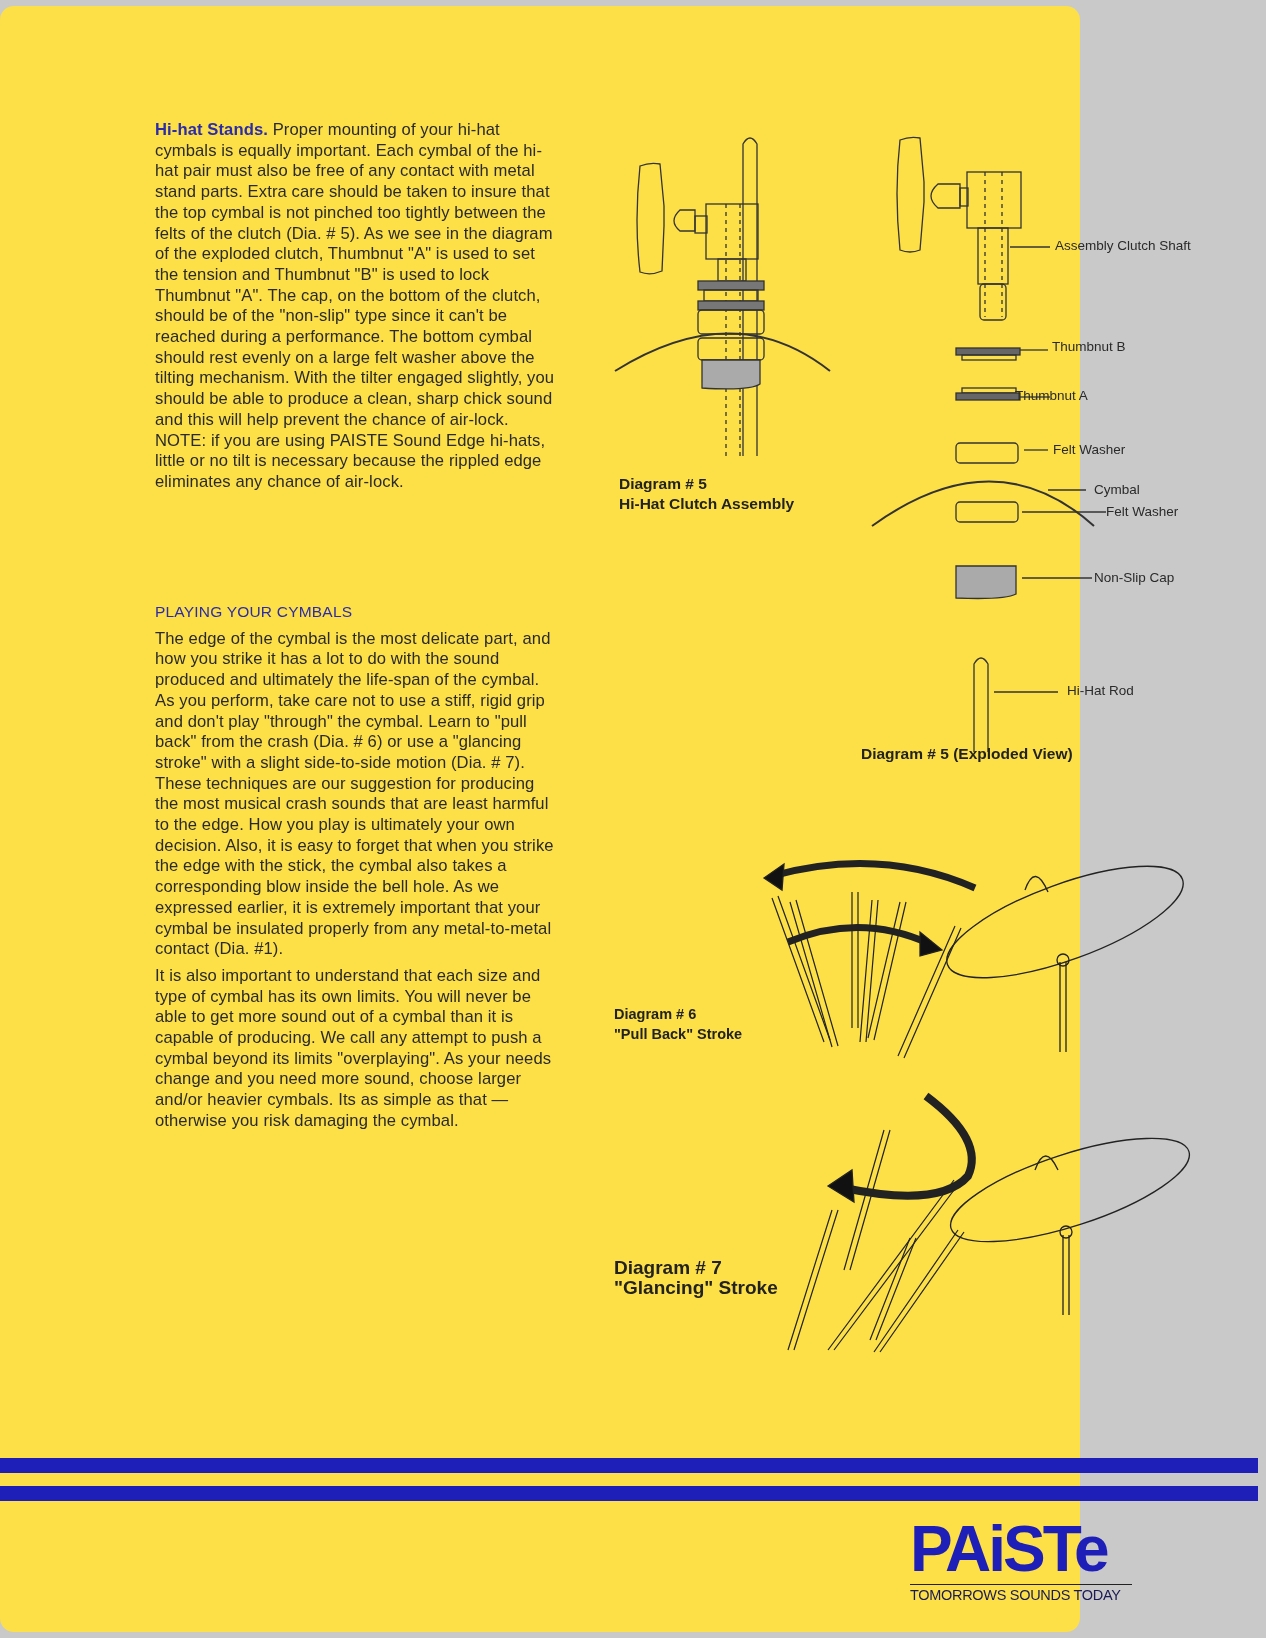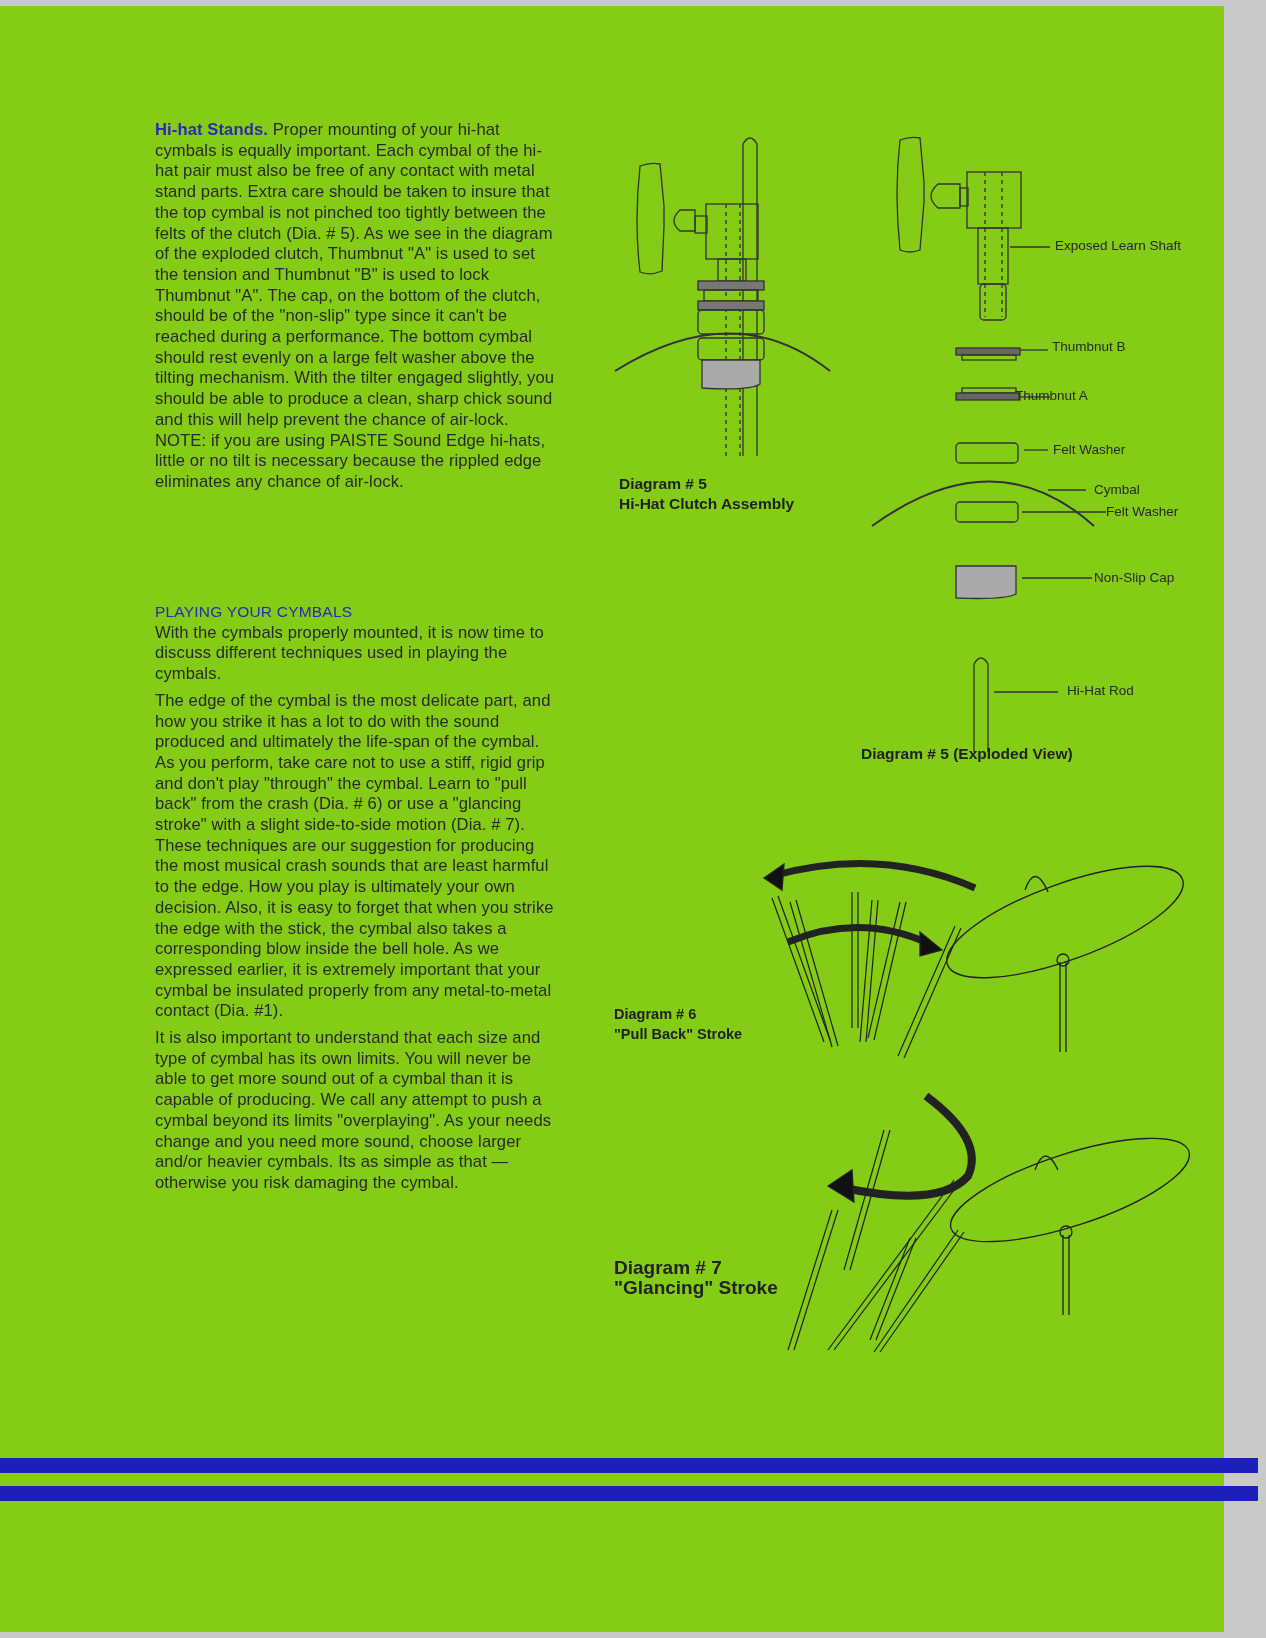--- a/index.html
+++ b/index.html
@@ -1,17 +1,17 @@
 <!DOCTYPE html>
 <html><head>
 <meta charset="utf-8">
 <style>
   html, body { margin:0; padding:0; }
   body { width:1266px; height:1638px; position:relative; overflow:hidden; background:#c9c9c9; font-family:"Liberation Sans", sans-serif; }
-  .page { position:absolute; left:0; top:6px; width:1224px; height:1626px; background:#84cc16; }
+  .page { position:absolute; left:0; top:6px; width:1080px; height:1626px; background:#fde047;border-radius:14px; }
   .col { position:absolute; left:155px; width:400px; color:#2a2a2a; font-size:16.6px; line-height:20.7px; letter-spacing:0.1px; }
   .col p { margin:0; }
   .lead { color:#2c2ca8; font-weight:bold; }
   .heading { color:#2c2ca8; font-weight:normal; font-size:15.5px; letter-spacing:0.2px; }
   .para2 { margin-top:6px !important; }
   .caption { position:absolute; color:#222; font-size:15.5px; line-height:20px; }
   .caption.bold { font-weight:bold; }
   .label { position:absolute; font-size:13.5px; color:#2a2a2a; white-space:nowrap; }
   .stripe { position:absolute; left:0; width:1258px; height:15px; background:#1e1eb8; }
   svg { position:absolute; overflow:visible; }
@@ -24,21 +24,20 @@
 <body>
 
 <div class="page">
 
   <div class="col" style="top:114px;">
     <p><span class="lead">Hi-hat Stands.</span><span> Proper mounting of your hi-hat cymbals is equally important. Each cymbal of the hi-hat pair must also be free of any contact with metal stand parts. Extra care should be taken to insure that the top cymbal is not pinched too tightly between the felts of the clutch (Dia. # 5). As we see in the diagram of the exploded clutch, Thumbnut "A" is used to set the tension and Thumbnut "B" is used to lock Thumbnut "A". The cap, on the bottom of the clutch, should be of the "non-slip" type since it can't be reached during a performance. The bottom cymbal should rest evenly on a large felt washer above the tilting mechanism. With the tilter engaged slightly, you should be able to produce a clean, sharp chick sound and this will help prevent the chance of air-lock. NOTE: if you are using PAISTE Sound Edge hi-hats, little or no tilt is necessary because the rippled edge eliminates any chance of air-lock.</span></p>
   </div>
 
   <div class="col" style="top:596px;">
     <p class="heading">PLAYING YOUR CYMBALS</p>
-    <p>With the cymbals properly mounted, it is now time to discuss different techniques used in playing the cymbals.</p>
     <p class="para2">The edge of the cymbal is the most delicate part, and how you strike it has a lot to do with the sound produced and ultimately the life-span of the cymbal. As you perform, take care not to use a stiff, rigid grip and don't play "through" the cymbal. Learn to "pull back" from the crash (Dia. # 6) or use a "glancing stroke" with a slight side-to-side motion (Dia. # 7). These techniques are our suggestion for producing the most musical crash sounds that are least harmful to the edge. How you play is ultimately your own decision. Also, it is easy to forget that when you strike the edge with the stick, the cymbal also takes a corresponding blow inside the bell hole. As we expressed earlier, it is extremely important that your cymbal be insulated properly from any metal-to-metal contact (Dia. #1).</p>
     <p class="para2">It is also important to understand that each size and type of cymbal has its own limits. You will never be able to get more sound out of a cymbal than it is capable of producing. We call any attempt to push a cymbal beyond its limits "overplaying". As your needs change and you need more sound, choose larger and/or heavier cymbals. Its as simple as that — otherwise you risk damaging the cymbal.</p>
   </div>
 
   <svg style="left:600px;top:120px;" width="270" height="340" viewBox="0 0 270 340">
     <g fill="none" stroke="#333" stroke-width="1.3">
       <path d="M143 330 L143 18 Q150 6 157 18 L157 330"></path>
       <path d="M40 40 Q50 36 60 38 L64 80 L64 100 L62 145 Q50 150 40 146 Q34 95 40 40 Z"></path>
       <path d="M80 84 L95 84 L95 105 L80 105 Q68 95 80 84 Z"></path>
       <rect x="95" y="90" width="12" height="17"></rect>
@@ -82,21 +81,21 @@
       <path d="M12 394 Q135 305 234 394" stroke-width="2"></path>
       <line x1="188" y1="358" x2="226" y2="358"></line>
       <rect x="96" y="370" width="62" height="20" rx="4"></rect>
       <line x1="162" y1="380" x2="246" y2="380"></line>
       <path d="M96 434 L156 434 L156 462 Q145 468 96 466 Z" fill="#aaa"></path>
       <line x1="162" y1="446" x2="232" y2="446"></line>
       <path d="M114 620 L114 532 Q121 520 128 532 L128 620"></path>
       <line x1="134" y1="560" x2="198" y2="560"></line>
     </g>
   </svg>
-  <div class="label" style="left:1055px;top:232px;">Exposed Learn Shaft</div>
+  <div class="label" style="left:1055px;top:232px;">Assembly Clutch Shaft</div>
   <div class="label" style="left:1052px;top:333px;">Thumbnut B</div>
   <div class="label" style="left:1015px;top:382px;">Thumbnut A</div>
   <div class="label" style="left:1053px;top:436px;">Felt Washer</div>
   <div class="label" style="left:1094px;top:476px;">Cymbal</div>
   <div class="label" style="left:1106px;top:498px;">Felt Washer</div>
   <div class="label" style="left:1094px;top:564px;">Non-Slip Cap</div>
   <div class="label" style="left:1067px;top:677px;">Hi-Hat Rod</div>
   <div class="caption bold" style="left:861px;top:738px;">Diagram # 5 (Exploded View)</div>
 
   <svg style="left:760px;top:846px;" width="420" height="215" viewBox="0 0 420 215">
@@ -142,13 +141,18 @@
     </g>
   </svg>
   <div class="caption bold" style="left:614px;top:1252px;font-size:19px;">
     <div>Diagram # 7</div>
     <div>"Glancing" Stroke</div>
   </div>
 
   <div class="stripe" style="top:1452px;"></div>
   <div class="stripe" style="top:1480px;"></div>
 
+  <div class="logo">
+    <div class="logo-word">PAiSTe</div>
+    <div class="logo-rule"></div>
+    <div class="logo-tag">TOMORROWS SOUNDS TODAY</div>
+  </div>
 </div>
 
 </body></html>

